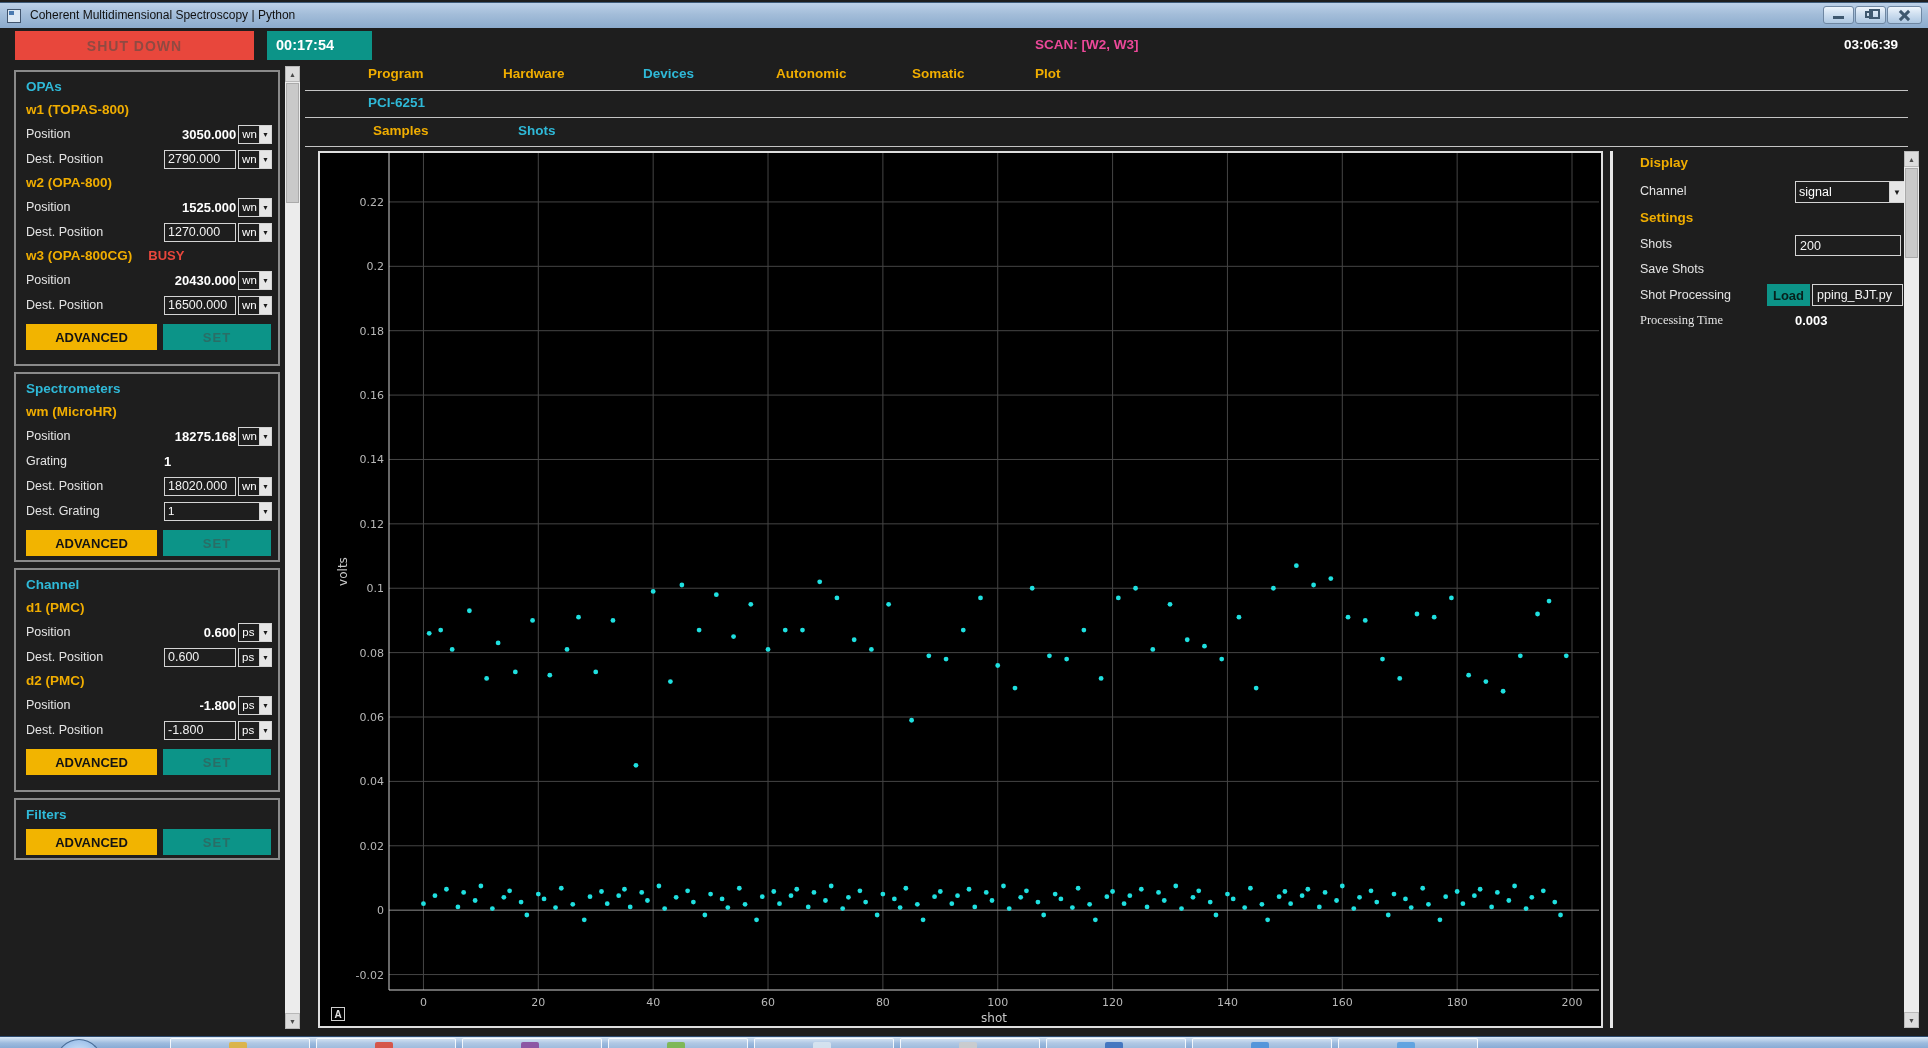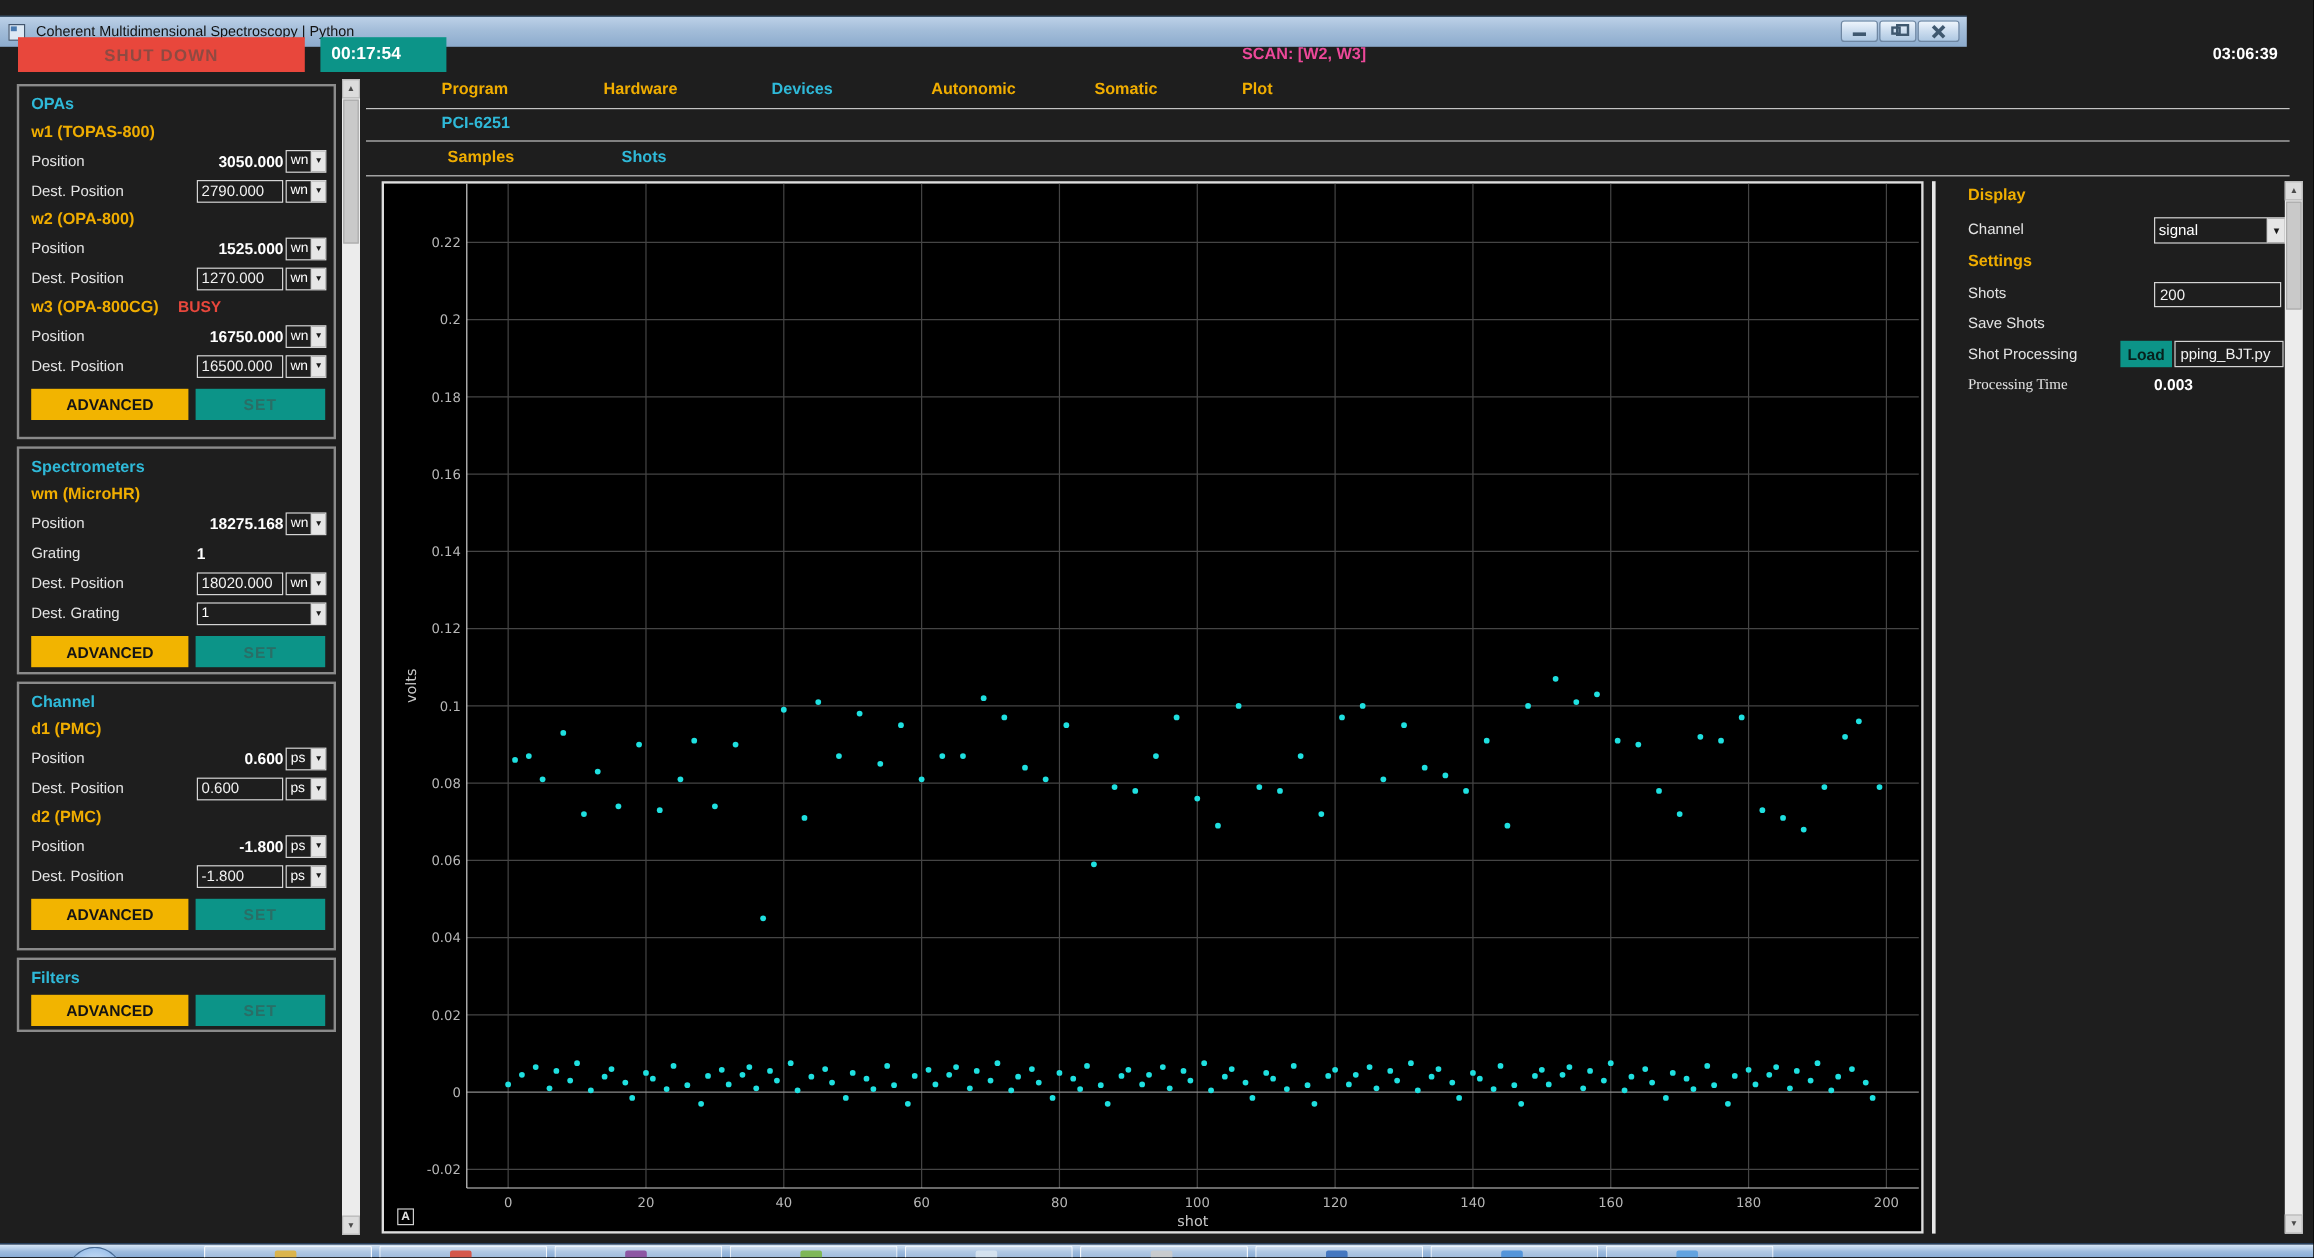--- a/index.html
+++ b/index.html
@@ -4,21 +4,21 @@
 <style>
   * { margin:0; padding:0; box-sizing:border-box; }
   html,body { background:#000; }
   .window {
     position:relative; width:1928px; height:1048px; overflow:hidden;
     background:var(--c-bg,#1e1e1e);
     font-family:"Liberation Sans", sans-serif;
   }
   
   .titlebar {
-    position:absolute; left:0; top:13px; width:1639px; height:26px;
+    position:absolute; left:0; top:2px; width:1928px; height:26px;
     background:linear-gradient(#bdd1e8, #a3bdd9 45%, #8cabcd);
     border-top:1px solid #3d5a78;
   }
   .app-icon {
     position:absolute; left:7px; top:6px; width:14px; height:14px;
     background:#dce8f4; border:1px solid #41556e;
   }
   .app-icon::after { content:""; position:absolute; left:1px; top:1px; width:5px; height:4px; background:#4a7ab0; }
   .title-text { position:absolute; left:30px; top:5px; font-size:12px; color:#111; }
   .win-btns { position:absolute; right:6px; top:3px; display:flex; gap:1px; }
@@ -214,21 +214,21 @@
       <span class="rlabel">Dest. Position</span>
       <input class="ival" readonly="" value="1270.000" style="">
       <span class="ucombo">
           <span class="uc-t">wn</span>
           <span class="uc-a">▼</span>
         </span>
     </div>
     <div class="dev-name"><span>w3 (OPA-800CG)</span><span class="busy">BUSY</span></div>
     <div class="row">
       <span class="rlabel">Position</span>
-      <span class="sval">16750.000</span>
+      <span class="sval">20430.000</span>
       <span class="ucombo">
           <span class="uc-t">wn</span>
           <span class="uc-a">▼</span>
         </span>
     </div>
     <div class="row">
       <span class="rlabel">Dest. Position</span>
       <input class="ival" readonly="" value="16500.000" style="">
       <span class="ucombo">
           <span class="uc-t">wn</span>

